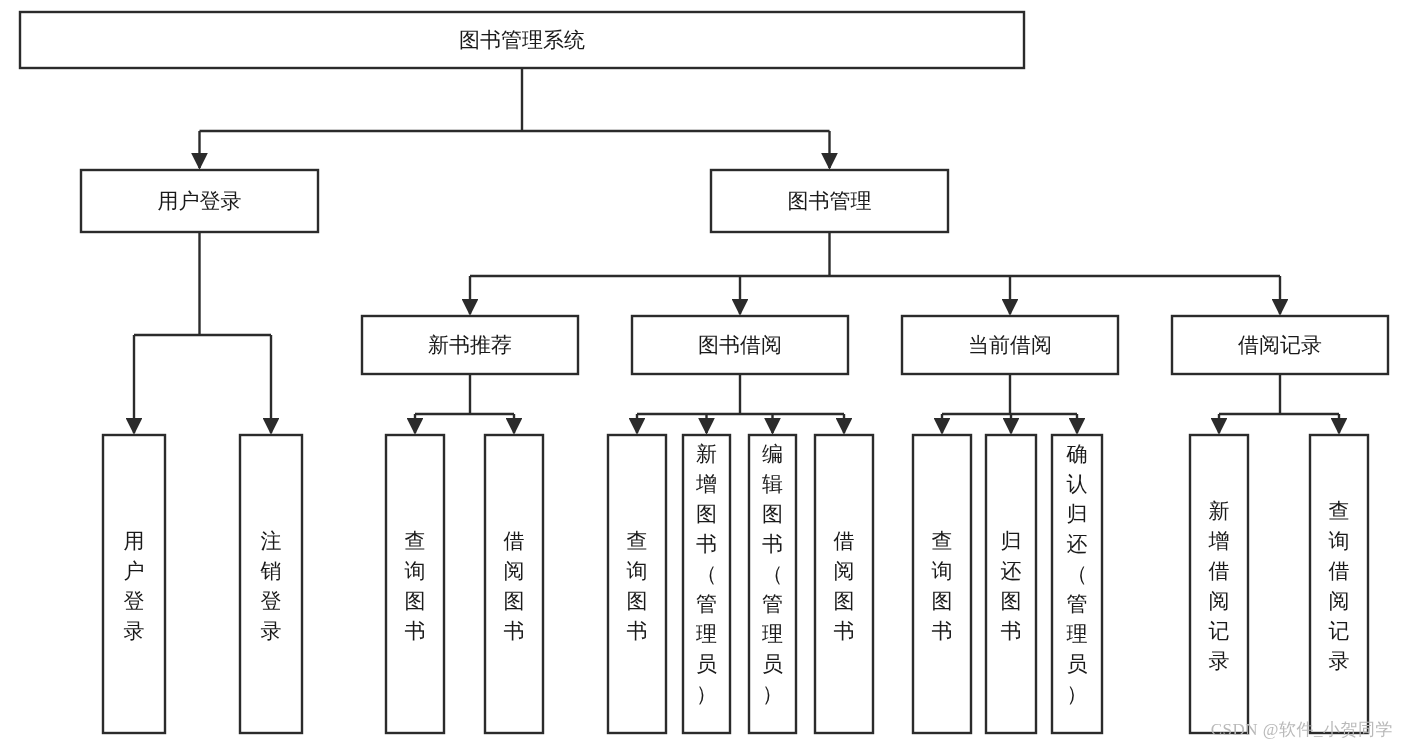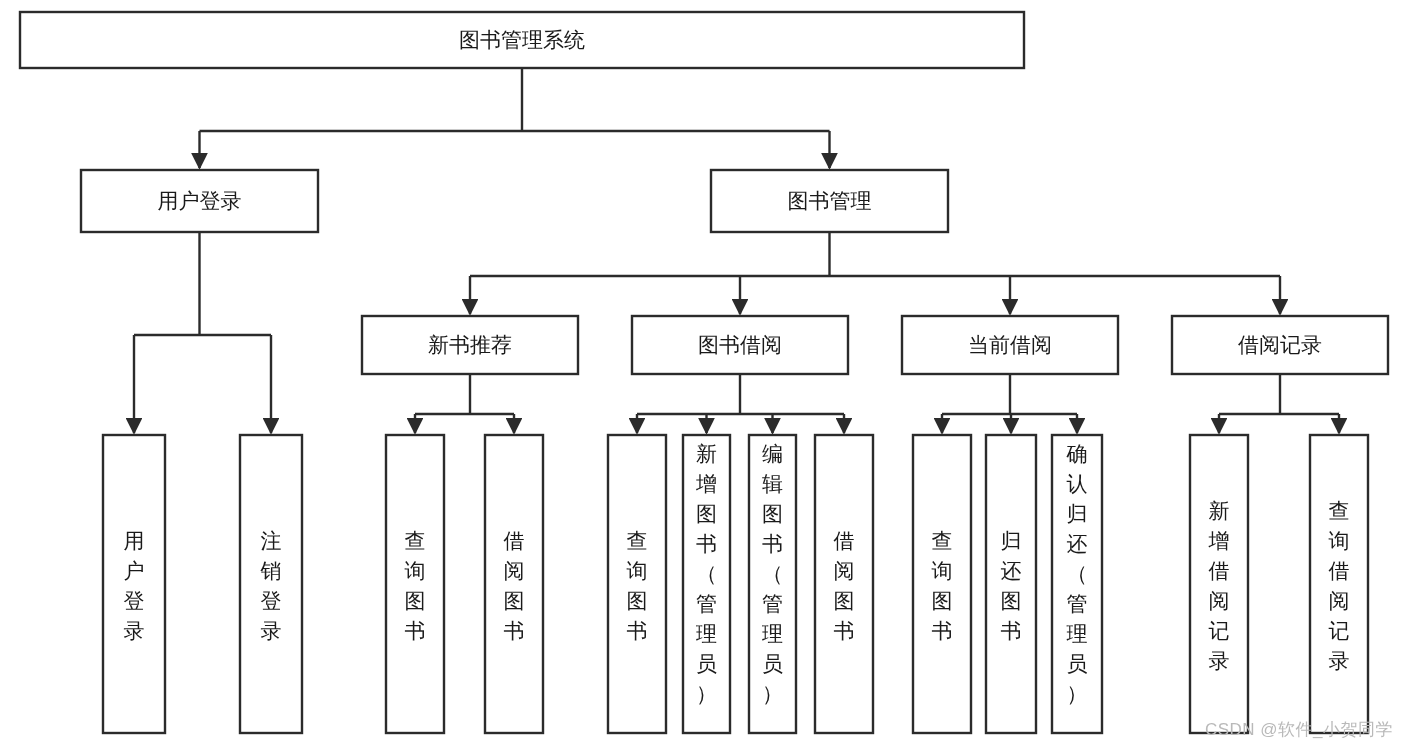--- a/index.html
+++ b/index.html
@@ -51,21 +51,21 @@
   .leaf-label {
     font-family: "DejaVu Sans", "Liberation Sans", sans-serif;
     fill: #1a1a1a;
     font-size: 21px;
     text-anchor: middle;
   }
   .watermark {
     position: absolute;
     right: 12px;
     bottom: 6px;
-    font-family: Liberation Sans, sans-serif;
+    font-family: Liberation Serif, serif;
     font-size: 17px;
     color: #b9b9b9;
     letter-spacing: 0.5px;
     white-space: nowrap;
     pointer-events: none;
   }
 </style>
 </head>
 <body>
 

